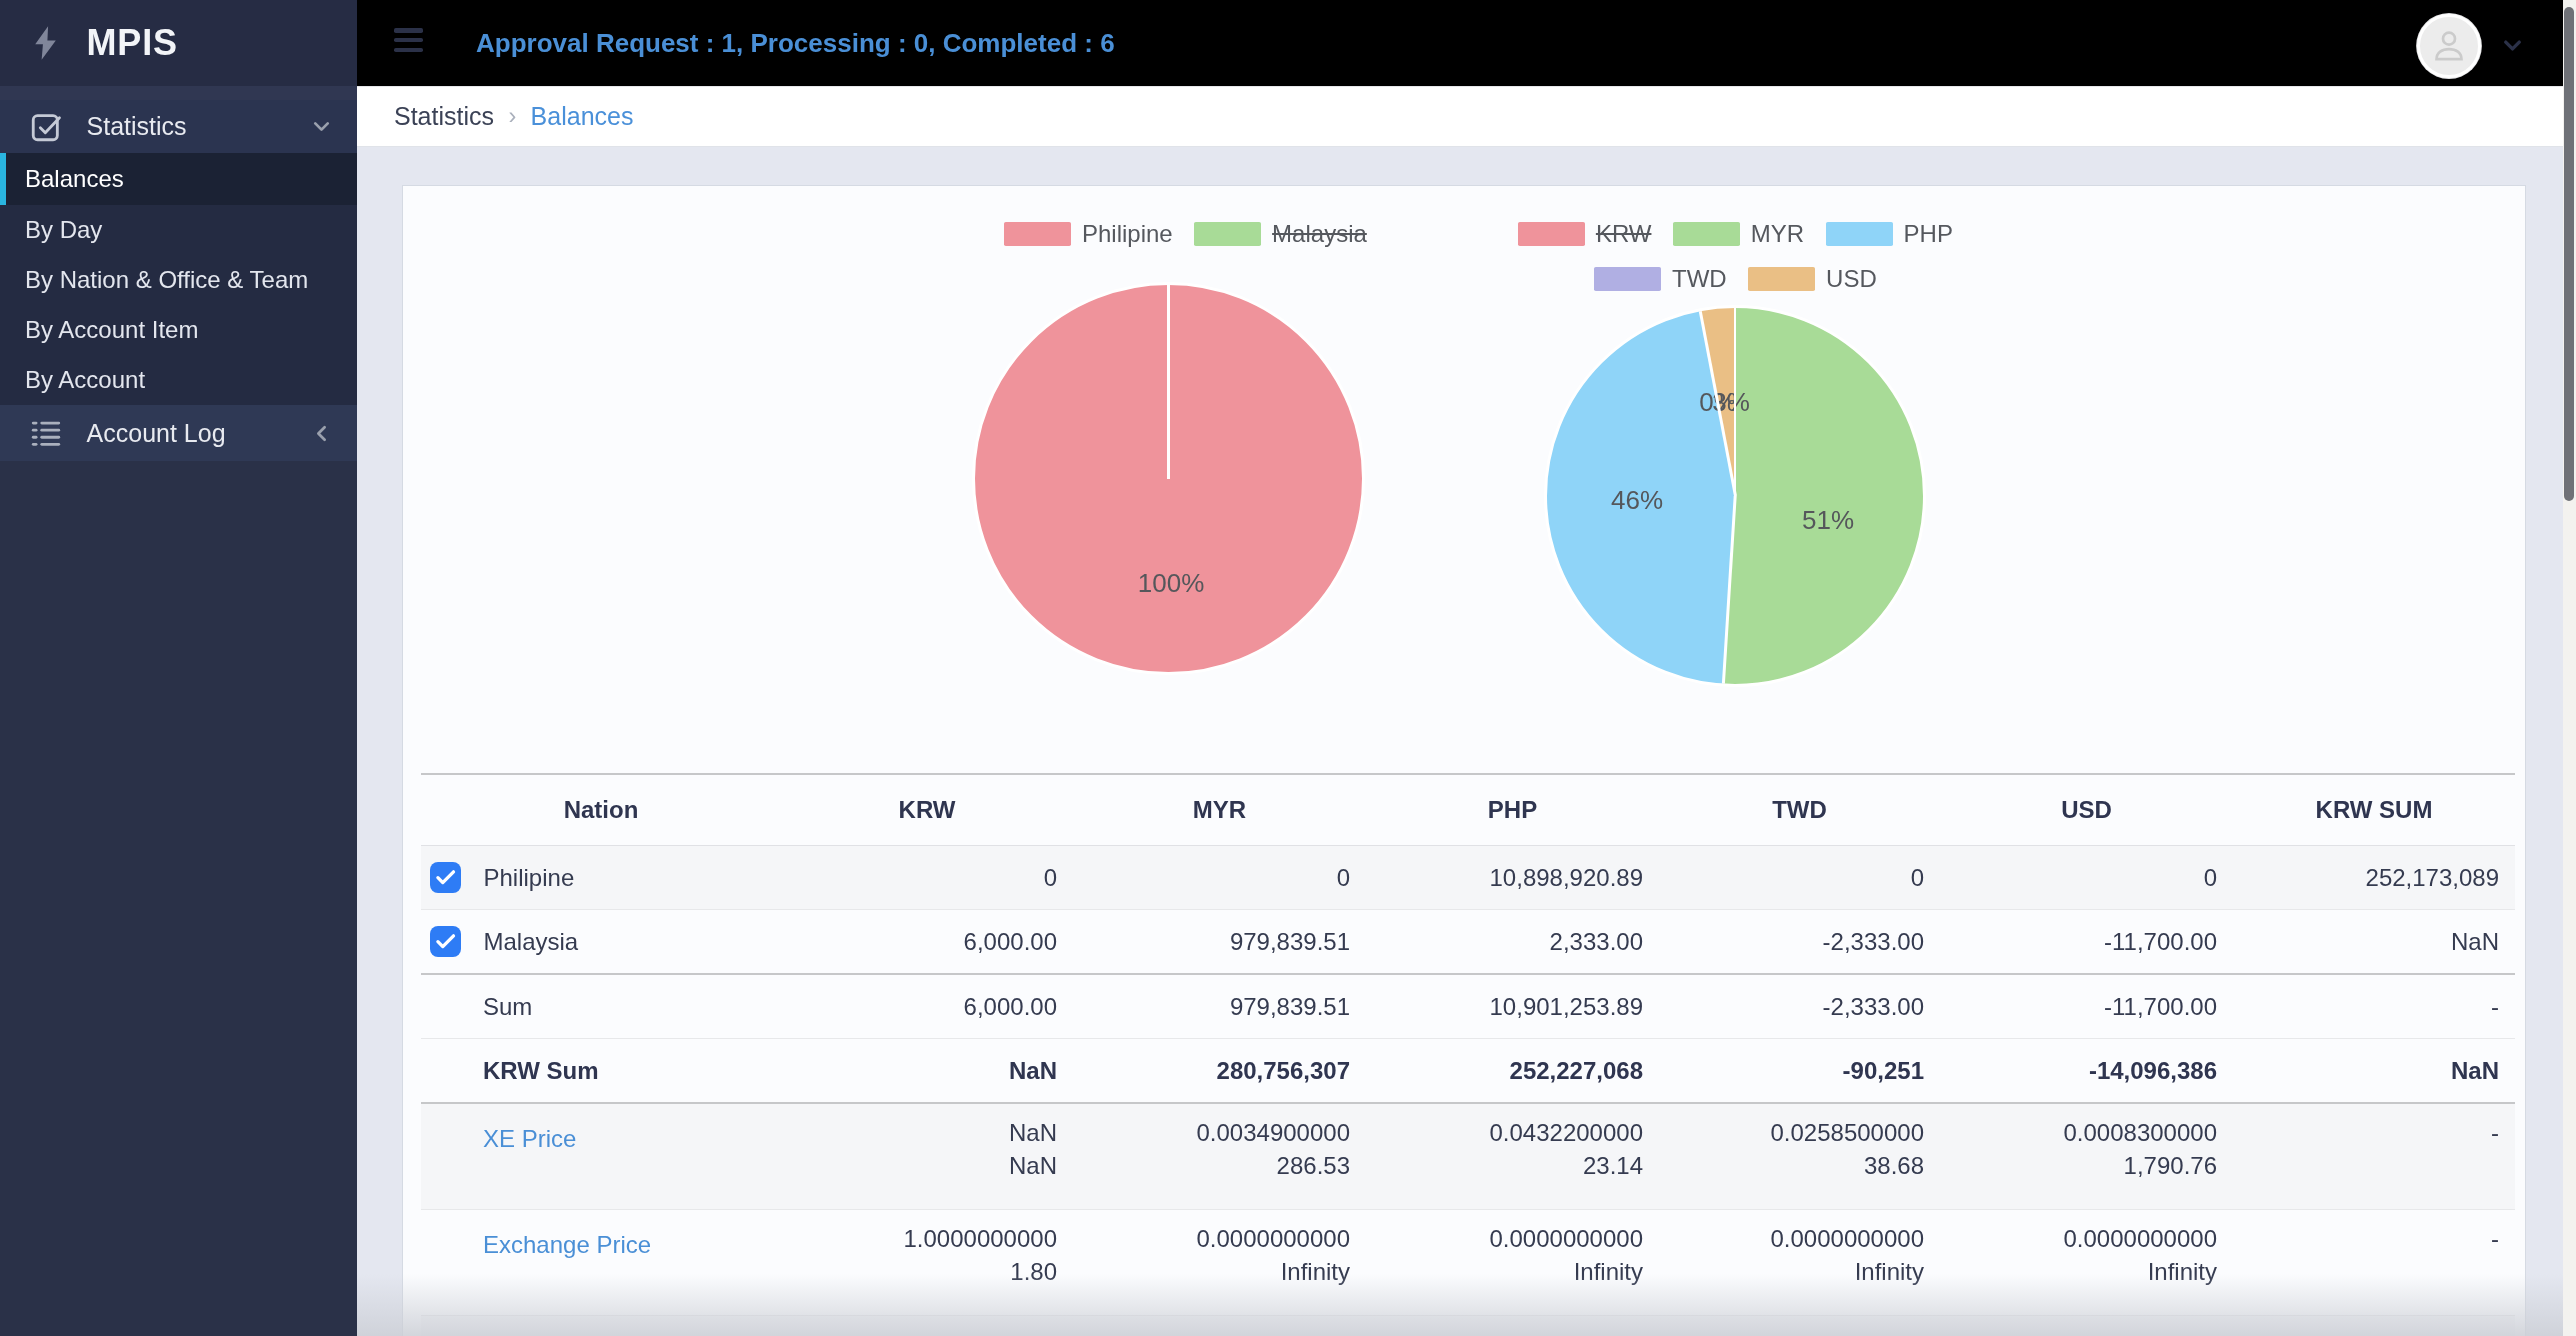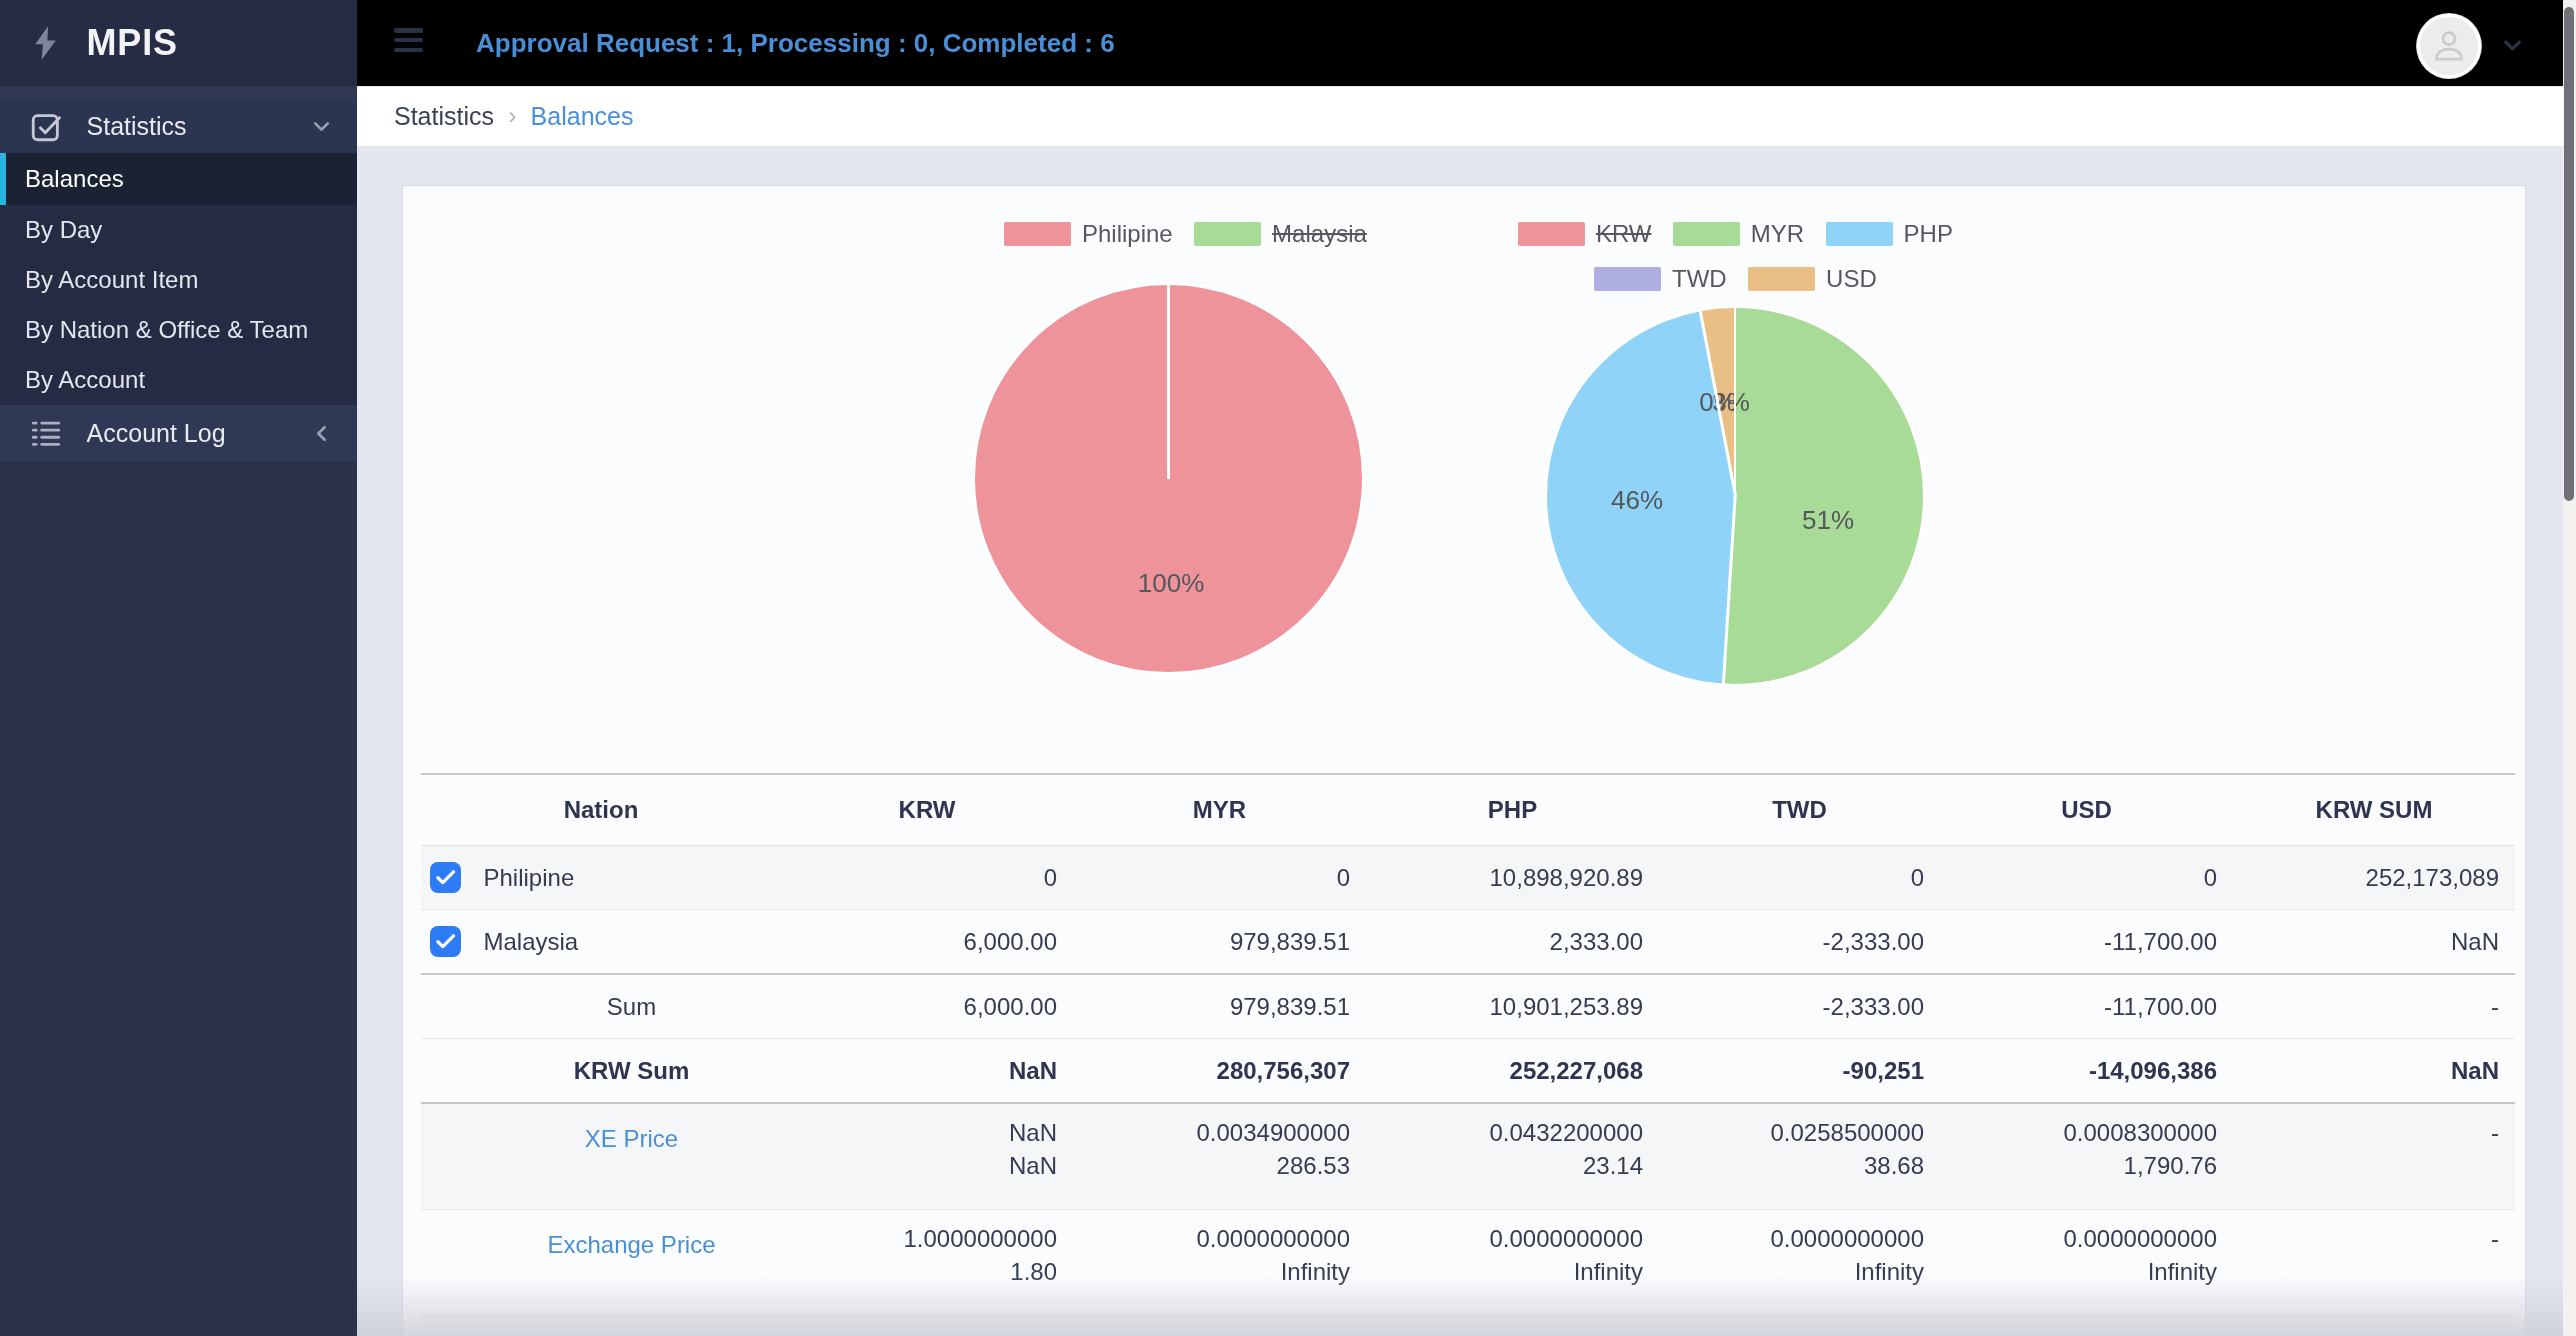--- a/index.html
+++ b/index.html
@@ -69,21 +69,21 @@
   
   table.balances{position:absolute;left:18px;top:587px;width:2093px;border-collapse:collapse;table-layout:fixed;
                  border-top:2.7px solid #c6c7c9;font-size:24px;color:#353b50;}
   table.balances th{height:68px;font-weight:700;color:#2f3550;text-align:center;border-bottom:0.9px solid #e0e1e5;}
   table.balances td{height:61px;vertical-align:middle;}
   tr.bb-thin td{border-bottom:0.9px solid #e7e8ea;}
   tr.bb-thick td{border-bottom:2.7px solid #c6c7c9;}
   tr.stripe td{background:#f5f6f8;}
   tr.bold td{font-weight:700;color:#2f3550;}
   td.c-name{padding-left:9px;}
-  td.c-name.indent{padding-left:62px;text-align:center;}
+  td.c-name.indent{padding-left:62px;}
   td.c-num{text-align:right;padding-right:16px;}
   tr.double td{height:88px;vertical-align:top;padding-top:11.7px;line-height:33px;margin-top:24px;}
   tr.double td.c-name{padding-top:16px;}
   .row-label{display:inline-block;vertical-align:middle;}
   .lbl-link{color:#4a8fd6;cursor:pointer;}
   .cbx{display:inline-flex;width:31px;height:31px;border-radius:8px;background:#2e7cf5;margin-right:22.5px;
        align-items:center;justify-content:center;vertical-align:middle;cursor:pointer;}
 
   
   .bottom-fade{position:absolute;left:357px;right:0;bottom:0;height:63px;pointer-events:none;z-index:8;
@@ -121,24 +121,24 @@
             </svg>
           </span>
         </div>
         <div class="s-item s-sub active">
           <span class="s-label">Balances</span>
         </div>
         <div class="s-item s-sub">
           <span class="s-label">By Day</span>
         </div>
         <div class="s-item s-sub">
+          <span class="s-label">By Nation &amp; Office &amp; Team</span>
+        </div>
+        <div class="s-item s-sub">
           <span class="s-label">By Account Item</span>
-        </div>
-        <div class="s-item s-sub">
-          <span class="s-label">By Nation &amp; Office &amp; Team</span>
         </div>
         <div class="s-item s-sub">
           <span class="s-label">By Account</span>
         </div>
         <div class="s-item s-parent account">
           <span class="s-icon">
             <svg width="34" height="34" viewBox="0 0 24 24" fill="none" stroke="#aab0bd" stroke-width="2" stroke-linecap="round">
               <line x1="9" y1="5" x2="21" y2="5"></line>
               <line x1="9" y1="10" x2="21" y2="10"></line>
               <line x1="9" y1="15" x2="21" y2="15"></line>

